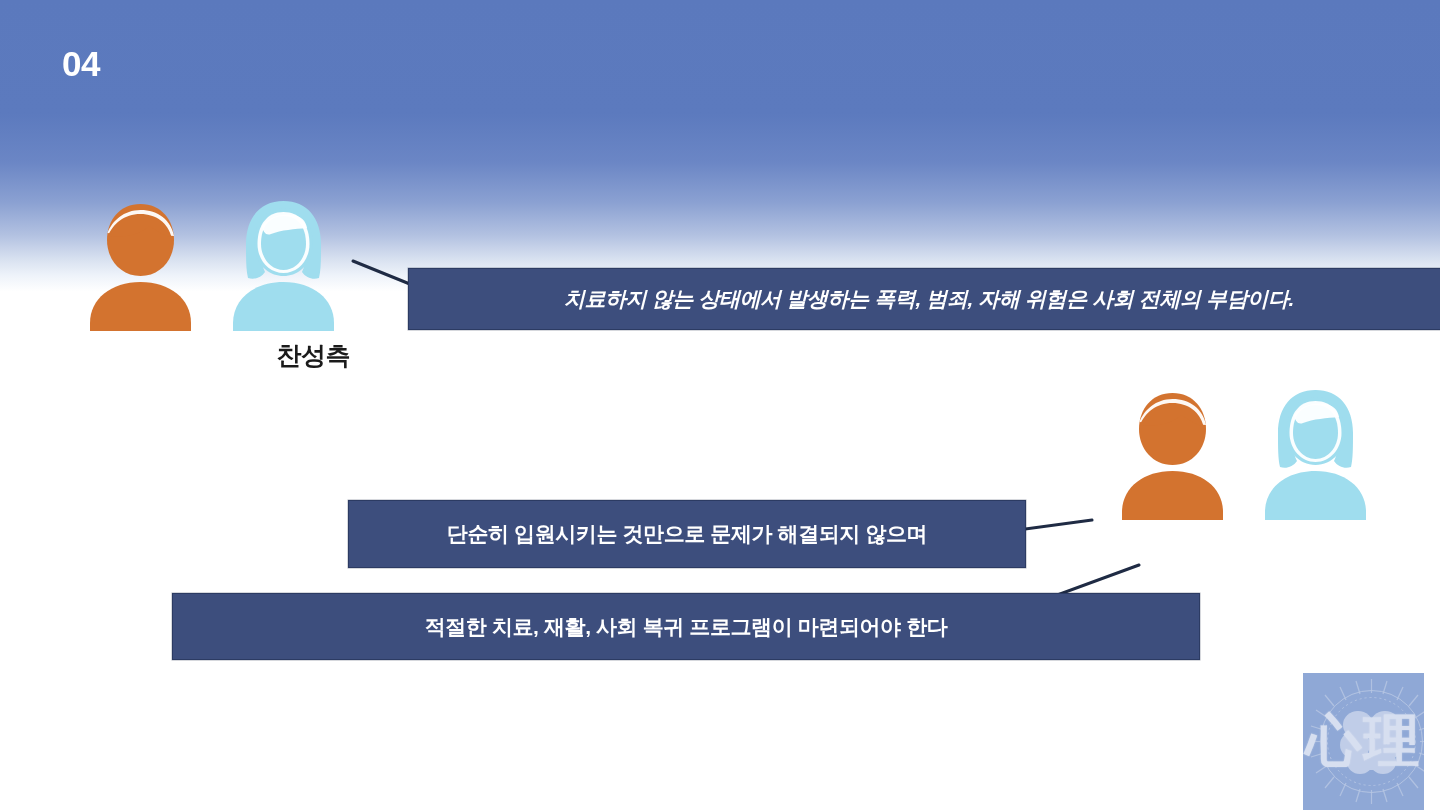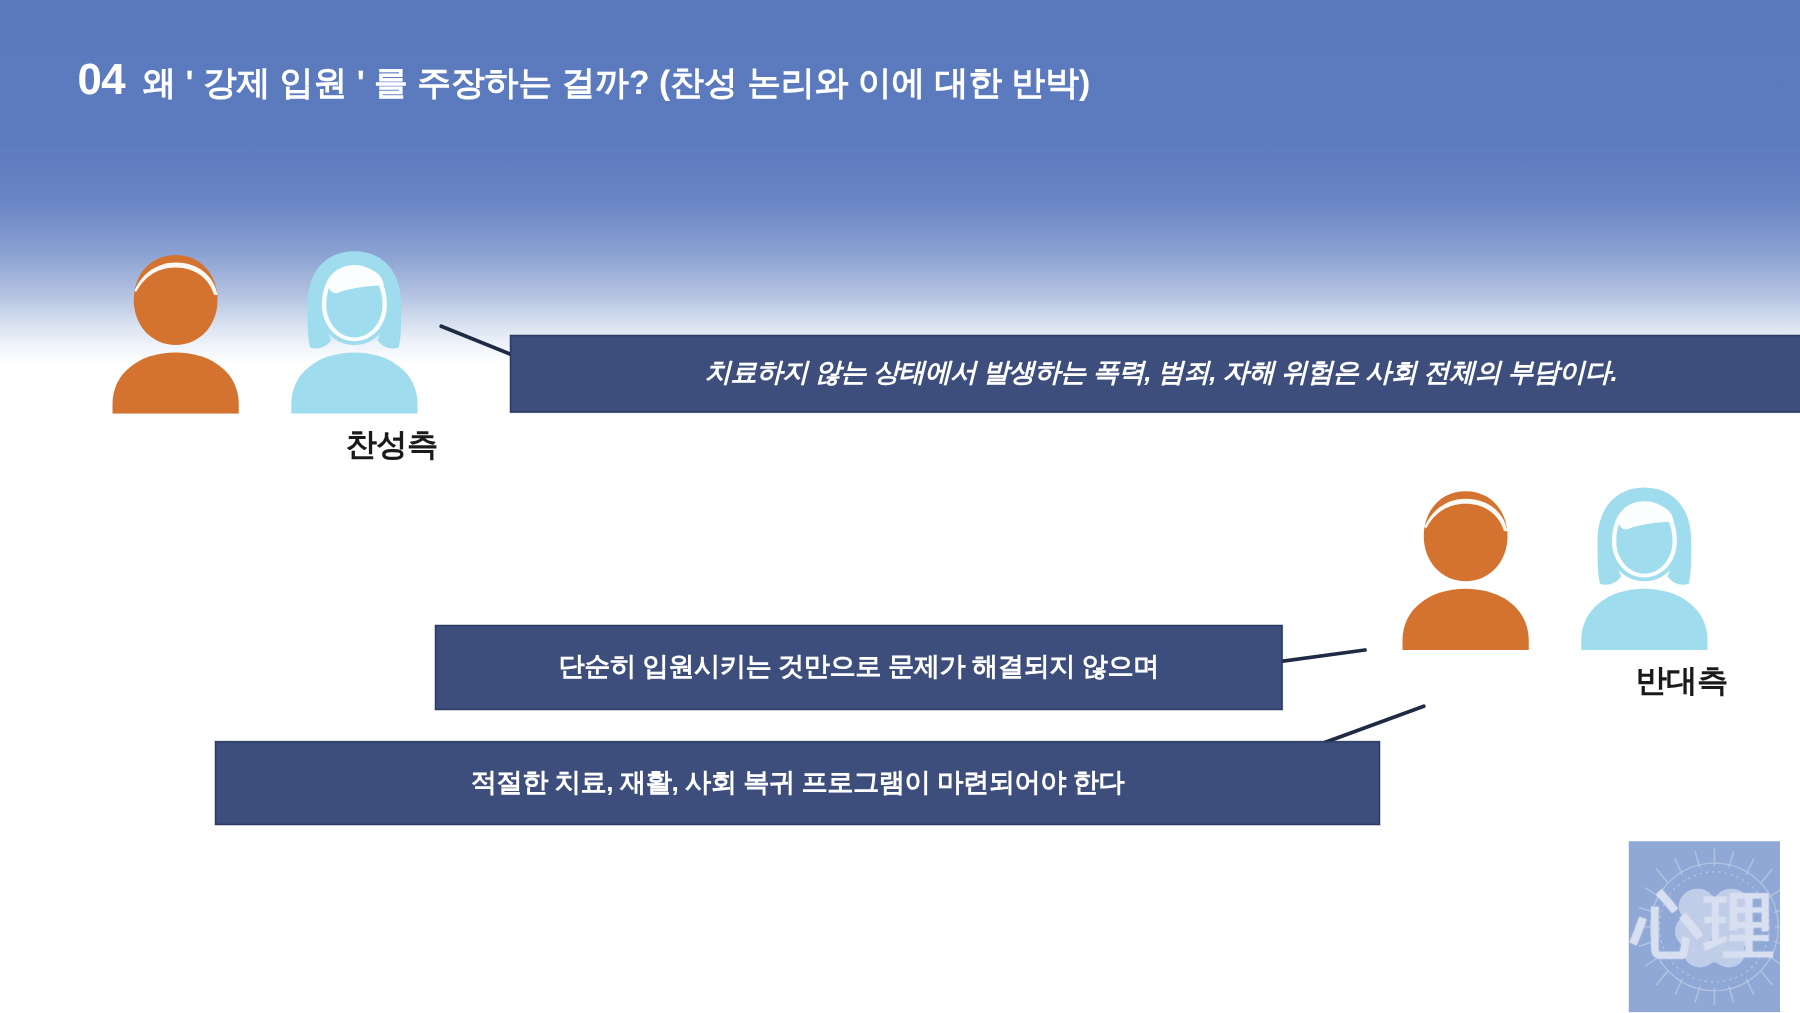--- a/index.html
+++ b/index.html
@@ -123,21 +123,20 @@
     text-shadow: 0 0 2px rgba(255,255,255,0.4);
   }
 </style>
 </head>
 <body>
 
 <div id="slide">
 
   <div class="title-bar">
     <span class="title-num">04</span>
-    <span class="title-text">왜 ' 강제 입원 ' 를 주장하는 걸까? (찬성 논리와 이에 대한 반박)</span>
   </div>
 
   <svg class="connectors" viewBox="0 0 1440 810" xmlns="http://www.w3.org/2000/svg">
     <line x1="353" y1="261" x2="432" y2="293" stroke="#1f2b44" stroke-width="3" stroke-linecap="round"></line>
     <line x1="1092" y1="520" x2="981" y2="535" stroke="#1f2b44" stroke-width="3" stroke-linecap="round"></line>
     <line x1="1139" y1="565" x2="967" y2="628" stroke="#1f2b44" stroke-width="3" stroke-linecap="round"></line>
   </svg>
 
   <div class="person-group" style="left:78px; top:196px; width:272px;">
     <div class="people-row">
@@ -197,32 +196,31 @@
         <path d="M62.5 16 C46 16 36.5 29 36.5 48 C36.5 64 48 77 62.5 77
                  C77 77 88.5 64 88.5 48 C88.5 29 79 16 62.5 16 Z" fill="#ffffff" opacity="0.95"></path>
         <path d="M62.5 20 C48 20 40 31 40 48 C40 62 50 74 62.5 74
                  C75 74 85 62 85 48 C85 31 77 20 62.5 20 Z" fill="#9fddee"></path>
         <path d="M41 30 C48 21 60 17 72 19 C80 20 85 25 86 32
                  C74 33 60 34 50 38 C45 40 42 36 41 30 Z" fill="#ffffff" opacity="0.95"></path>
         <path d="M62.5 86 C33 86 12 103 12 127 L12 135 L113 135 L113 127
                  C113 103 92 86 62.5 86 Z" fill="#9fddee"></path>
       </svg>
     </div>
-    <div class="side-label">반대측</div>
   </div>
 
   <div class="msg-box" style="left:408px; top:268px; width:1042px; height:62px;font-style:italic;">
     <span class="msg-text">치료하지 않는 상태에서 발생하는 폭력, 범죄, 자해 위험은 사회 전체의 부담이다.</span>
   </div>
 
   <div class="msg-box" style="left:348px; top:500px; width:678px; height:68px;">
     <span class="msg-text">단순히 입원시키는 것만으로 문제가 해결되지 않으며</span>
   </div>
 
-  <div class="msg-box" style="left:172px; top:593px; width:932px; height:67px;">
+  <div class="msg-box" style="left:172px; top:593px; width:1028px; height:67px;">
     <span class="msg-text">적절한 치료, 재활, 사회 복귀 프로그램이 마련되어야 한다</span>
   </div>
 
   <div class="logo-box">
     <svg width="137" height="137" viewBox="0 0 137 137" style="position:absolute; left:0; top:0;">
       <g stroke="#b9c8e4" fill="none" opacity="0.85">
         <circle cx="68.5" cy="68.5" r="51"></circle>
         <circle cx="68.5" cy="68.5" r="44" stroke-dasharray="2 3"></circle>
       </g>
       <g stroke="#b9c8e4" stroke-width="1.2" opacity="0.8">

